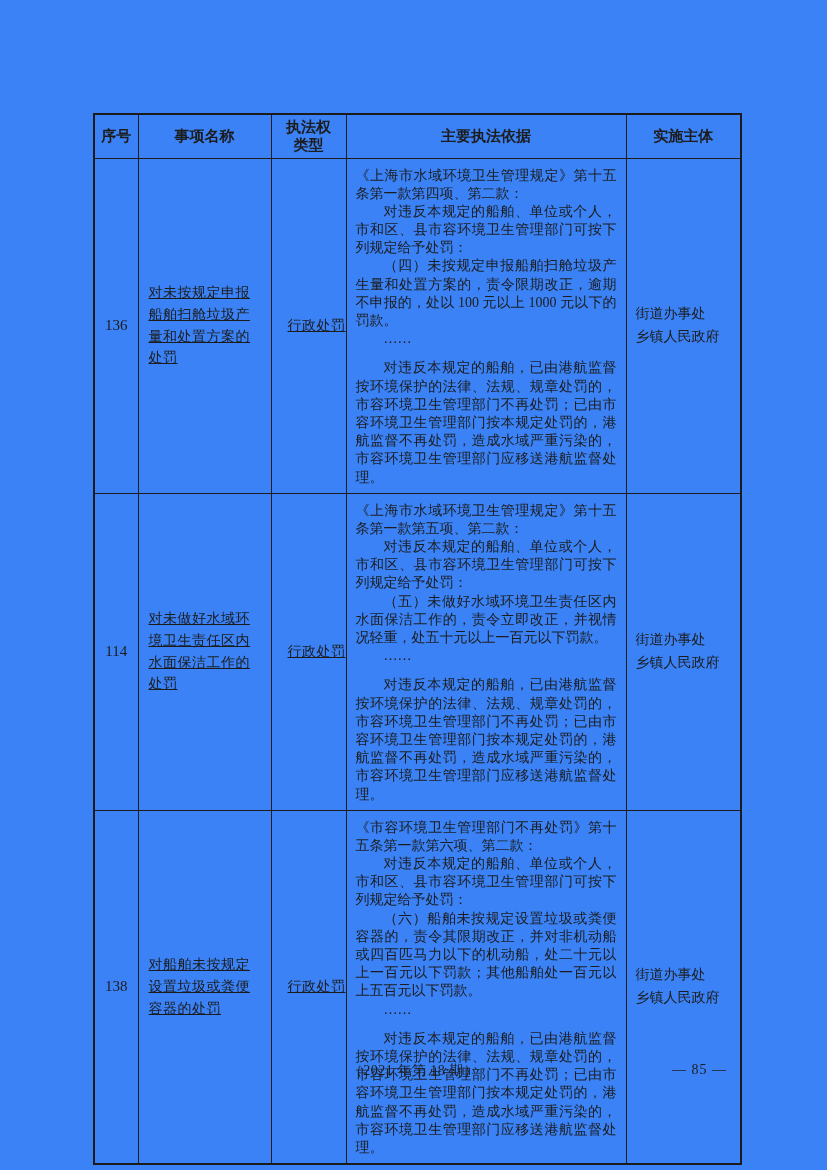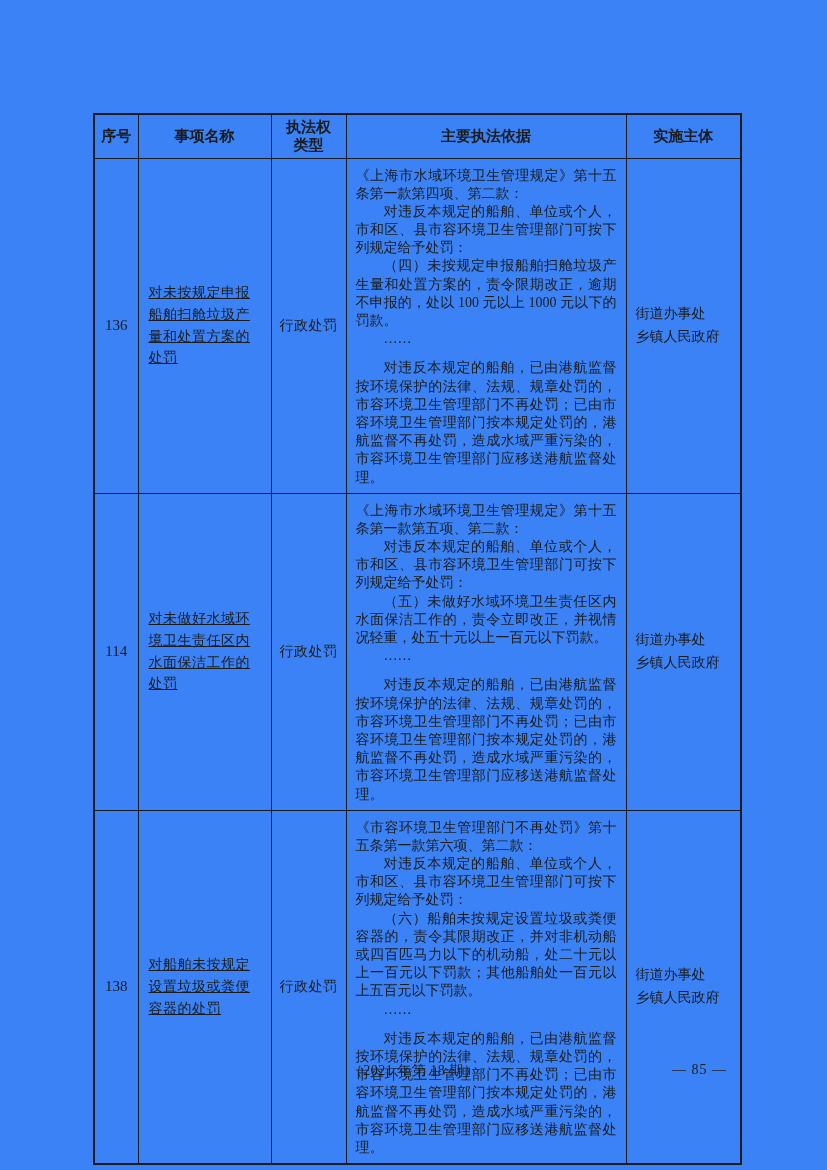--- a/index.html
+++ b/index.html
@@ -22,21 +22,21 @@
     font-family:"Liberation Sans","DejaVu Sans",sans-serif;
     font-weight:700; font-size:15px; text-align:center; vertical-align:middle;
     height:44px; line-height:1.25; padding:2px 4px;
   }
   .th-wrap { display:inline-block; width:3em; } 
 
   .law-table td { font-size:14px; }
 
   td.cell-no   { text-align:center; vertical-align:middle; font-size:15px; }
   td.cell-name { vertical-align:middle; padding:6px 10px; line-height:1.55; text-align:left; letter-spacing:0.5px;text-decoration:underline; }
-  td.cell-type { text-align:center; vertical-align:middle; letter-spacing:0.5px; }
+  td.cell-type { text-align:right; vertical-align:middle; letter-spacing:0.5px;text-decoration:underline; }
   td.cell-basis{ vertical-align:top; padding:8px 9px 6px 9px; line-height:1.3; text-align:justify; }
   td.cell-subj { vertical-align:middle; padding:0 6px 0 9px; line-height:1.6; text-align:left; }
 
   .bp { text-align:justify;font-family:Liberation Serif, serif; }
   .bp.indent { text-indent:2em; }
   .bp.gap { margin-top:11px; }
 
   .subj-line { white-space:nowrap; }
 
   .footer {

